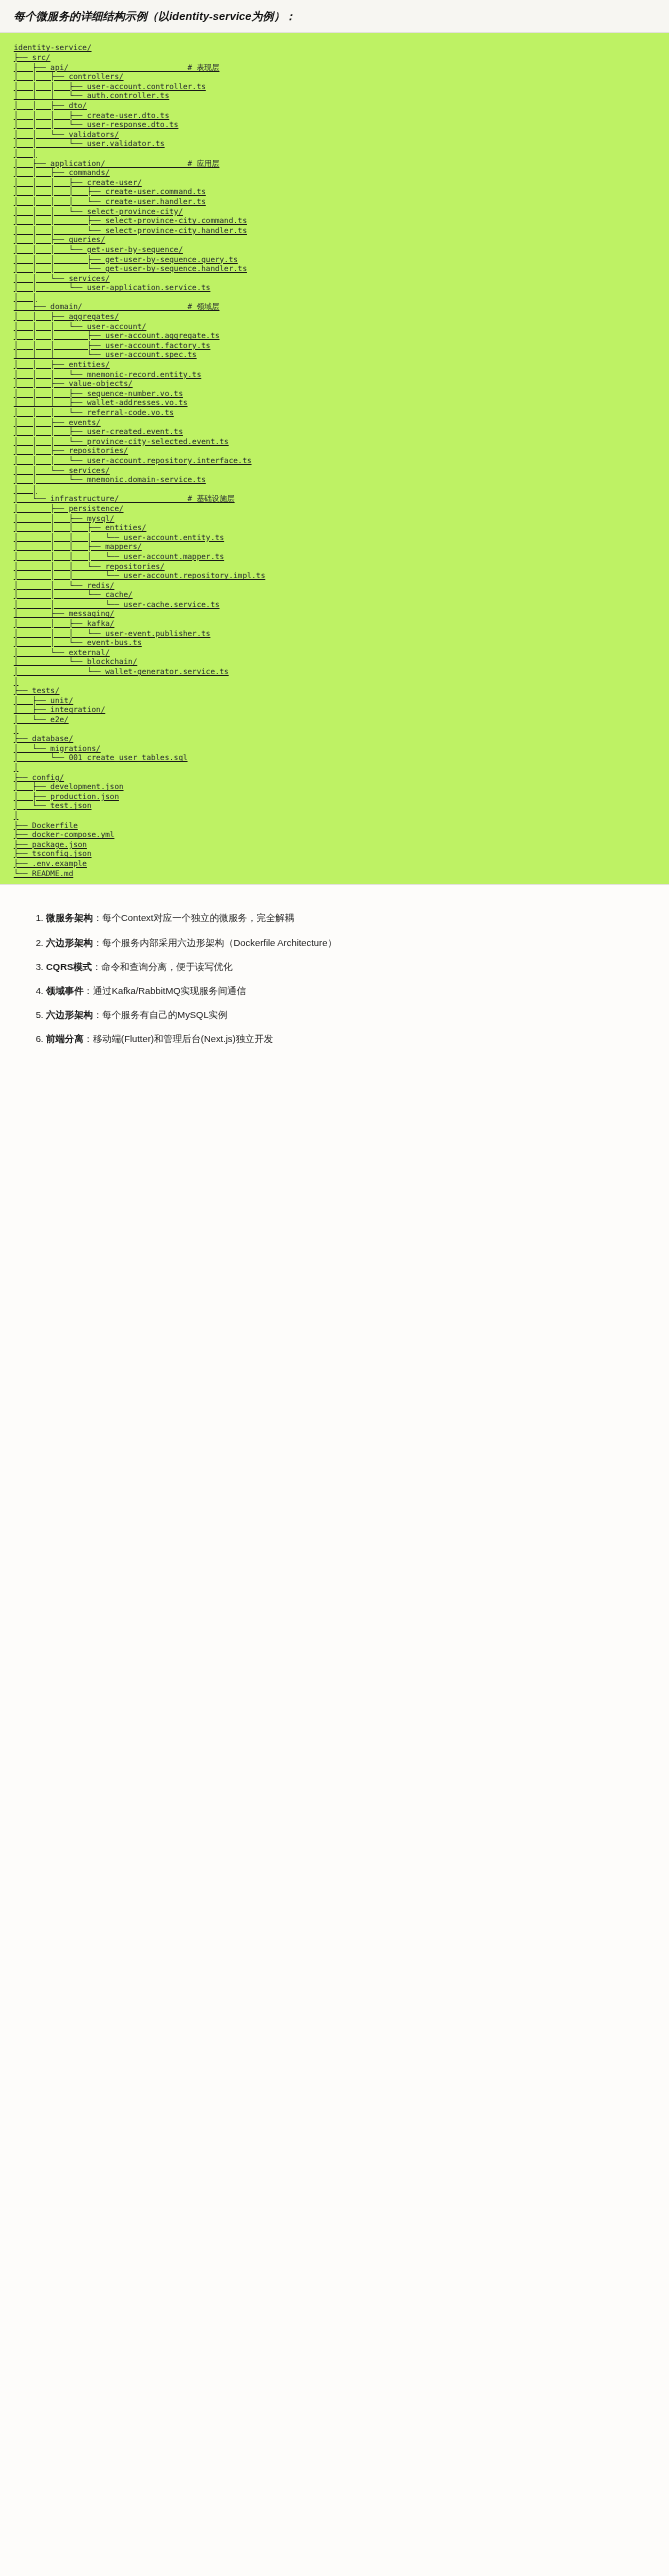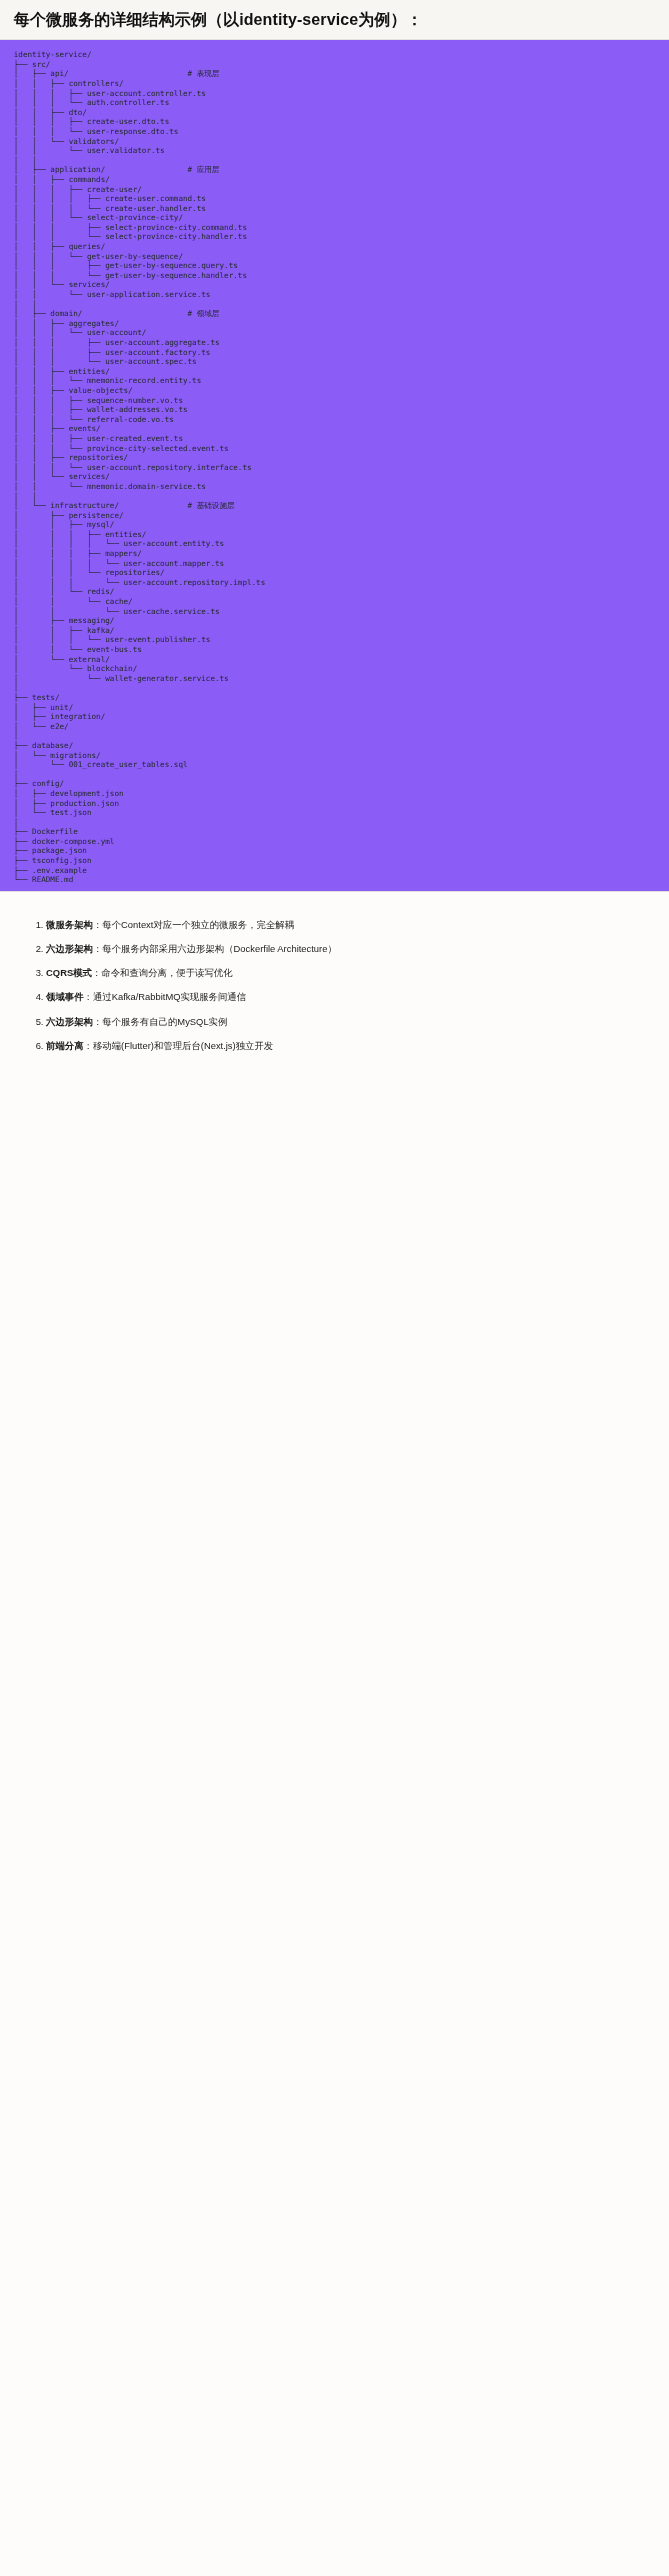--- a/index.html
+++ b/index.html
@@ -14,33 +14,35 @@
 
   
   .header{
     background:#f7f6f2;
     border-bottom:0.6px solid #e3e1dc;
     padding:8.8px 13.8px 8.8px 13.8px;
     box-sizing:border-box;
   }
   .header h1{
     margin:0;
-    font-size:16px;
+    font-size:11px;
     line-height:1.35;
     font-weight:bold;
     letter-spacing:0.1px;
     font-family:"Liberation Sans","DejaVu Sans",sans-serif;
     color:#111;
+    font-style:italic;
   }
 
   
   .tree-wrap{
-    background:#8b5cf6;
+    background:#bef264;
     padding:10px 13.8px 6.3px 13.8px;
     box-sizing:border-box;
+    text-decoration:underline;
   }
   pre.tree{
     margin:0;
     font-family:"DejaVu Sans Mono","Liberation Mono",monospace;
     font-size:7.6px;
     line-height:9.6px;
     color:#24292e;
     white-space:pre;
     letter-spacing:0px;
   }

